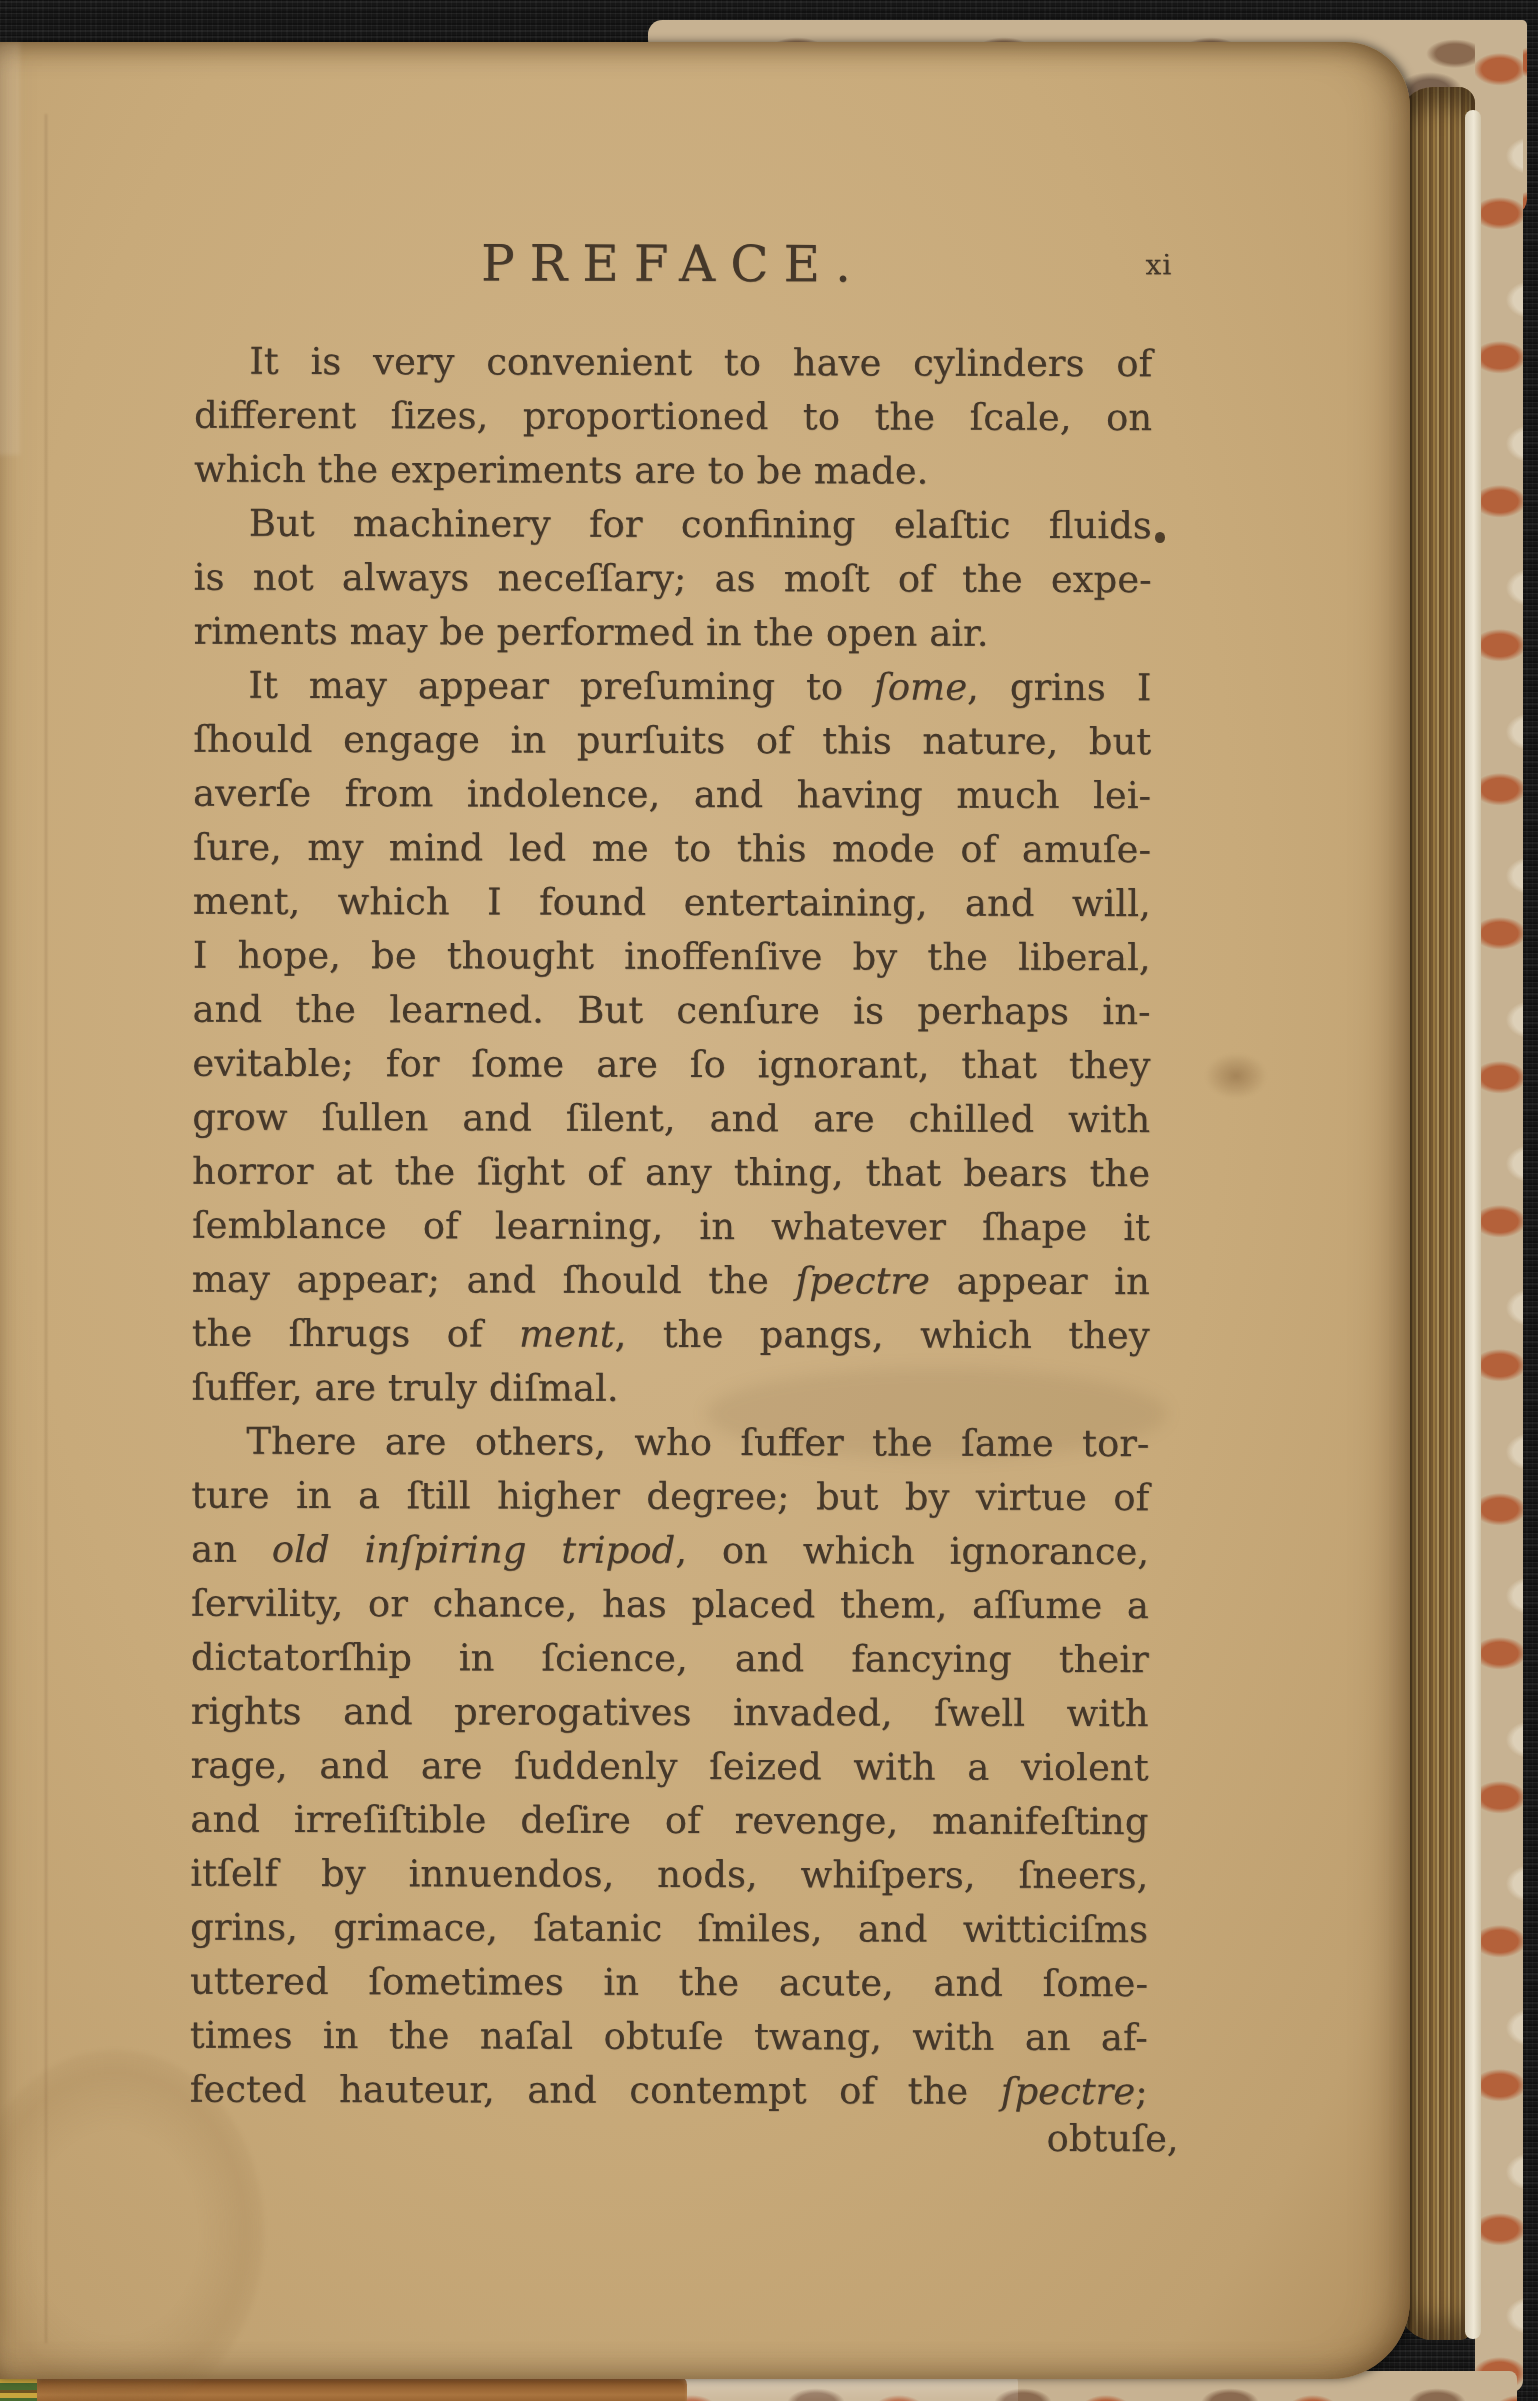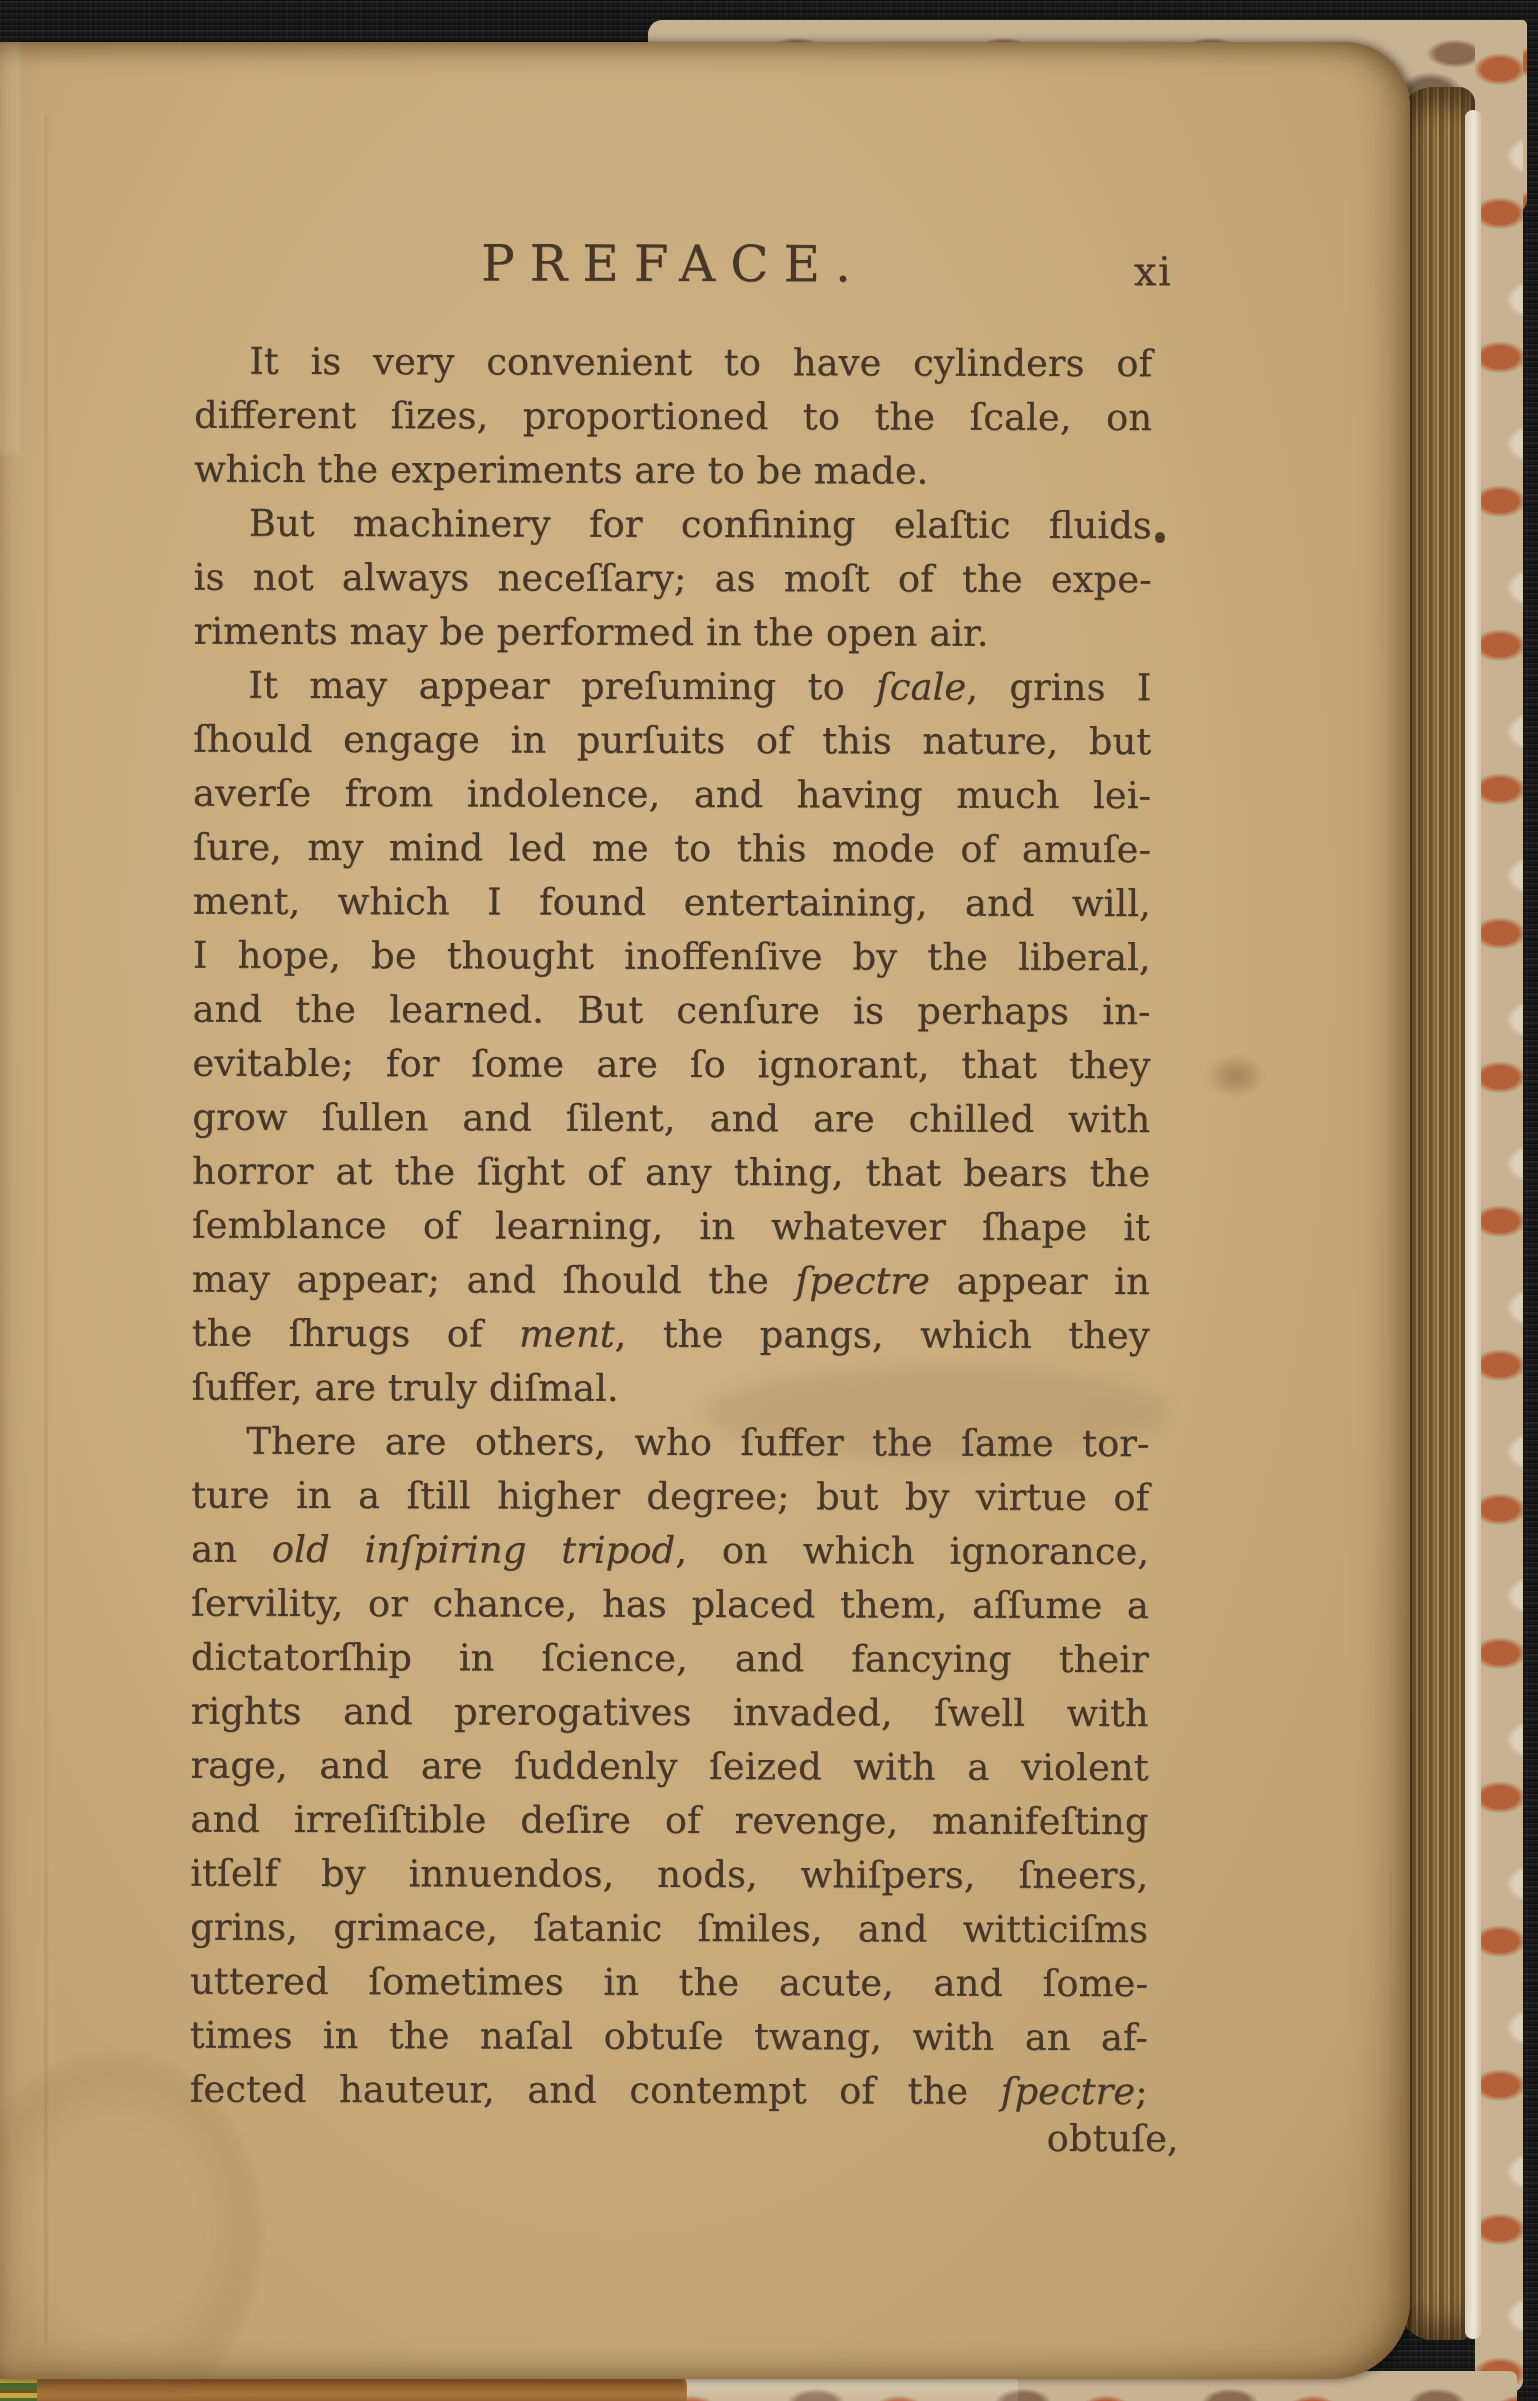--- a/index.html
+++ b/index.html
@@ -66,21 +66,21 @@
     background:rgba(115,92,60,0.12);filter:blur(7.7px);}
   .water-stain{left:-29px;top:2008px;width:298px;height:365px;border-radius:50%;
     background:radial-gradient(ellipse, rgba(140,105,60,0.0) 40%, rgba(140,105,60,0.16) 62%, rgba(140,105,60,0) 78%);filter:blur(1.9px);}
   .ink-blot{left:1160px;top:490px;width:9.6px;height:10.6px;border-radius:50%;background:rgba(58,44,28,0.85);filter:blur(0.5px);}
 
   
   .content{position:absolute;inset:0;color:#45382a;transform:rotate(0.15deg);
     text-shadow:0.3px 0.4px 0.8px rgba(66,50,34,0.55);}
   .header{position:absolute;left:197px;top:196px;width:958px;text-align:center;}
   .title{font-size:50px;letter-spacing:0.30em;line-height:53px;}
-  .pagenum{position:absolute;right:-20px;top:8.6px;font-size:40px;letter-spacing:0.04em;}
+  .pagenum{position:absolute;right:-20px;top:8.6px;font-size:28px;letter-spacing:0.04em;}
   .body{position:absolute;left:197px;top:294px;width:958px;font-size:37px;line-height:54px;}
   .line{text-align:left;}
   .line.just{text-align:justify;text-align-last:justify;}
   .line.indent{padding-left:55px;}
   .line.indent.just{padding-left:0;text-indent:55px;}
   .em{font-style:italic;}
   .catchword-row{position:absolute;left:197px;top:2069px;width:989px;text-align:right;
     font-size:37px;line-height:54px;}
 </style>
 </head>
@@ -113,21 +113,21 @@
         <span class="pagenum">xi</span>
       </div>
 
       <div class="body">
           <div class="line indent just"><span>It is very convenient to have cylinders of</span></div>
           <div class="line just"><span>different ſizes, proportioned to the ſcale, on</span></div>
           <div class="line"><span>which the experiments are to be made.</span></div>
           <div class="line indent just"><span>But machinery for confining elaſtic fluids</span></div>
           <div class="line just"><span>is not always neceſſary; as moſt of the expe-</span></div>
           <div class="line"><span>riments may be performed in the open air.</span></div>
-          <div class="line indent just"><span>It may appear preſuming to </span><span class="em">ſcale</span><span>, grins I</span></div>
+          <div class="line indent just"><span>It may appear preſuming to </span><span class="em">ſome</span><span>, grins I</span></div>
           <div class="line just"><span>ſhould engage in purſuits of this nature, but</span></div>
           <div class="line just"><span>averſe from indolence, and having much lei-</span></div>
           <div class="line just"><span>ſure, my mind led me to this mode of amuſe-</span></div>
           <div class="line just"><span>ment, which I found entertaining, and will,</span></div>
           <div class="line just"><span>I hope, be thought inoffenſive by the liberal,</span></div>
           <div class="line just"><span>and the learned. But cenſure is perhaps in-</span></div>
           <div class="line just"><span>evitable; for ſome are ſo ignorant, that they</span></div>
           <div class="line just"><span>grow ſullen and ſilent, and are chilled with</span></div>
           <div class="line just"><span>horror at the ſight of any thing, that bears the</span></div>
           <div class="line just"><span>ſemblance of learning, in whatever ſhape it</span></div>

